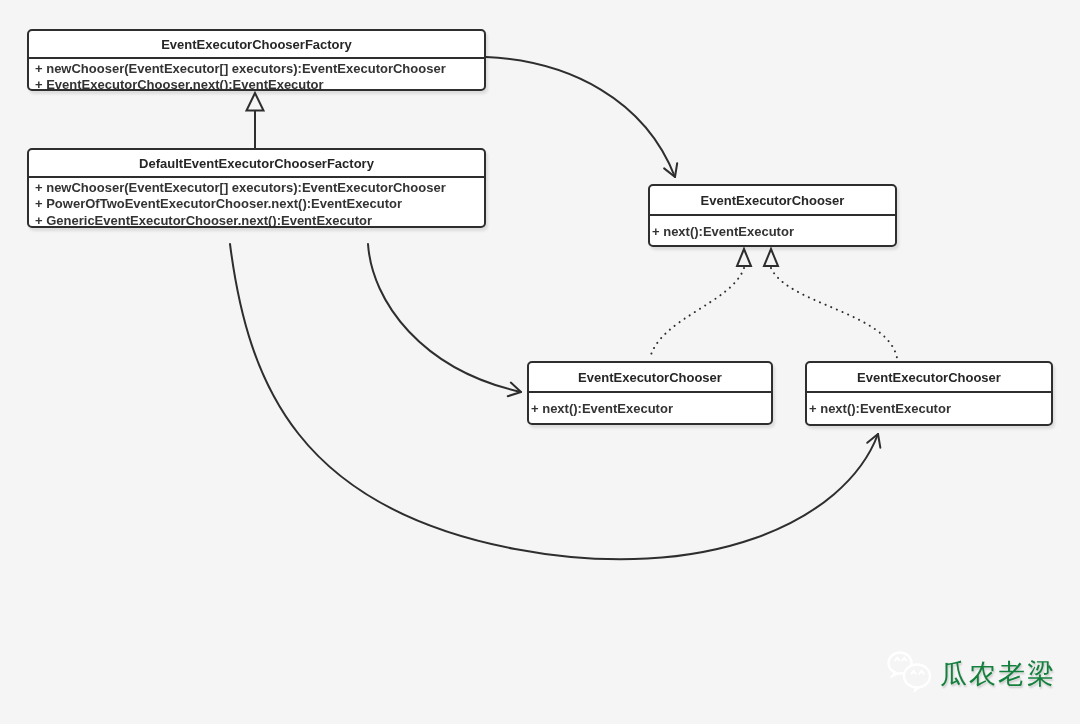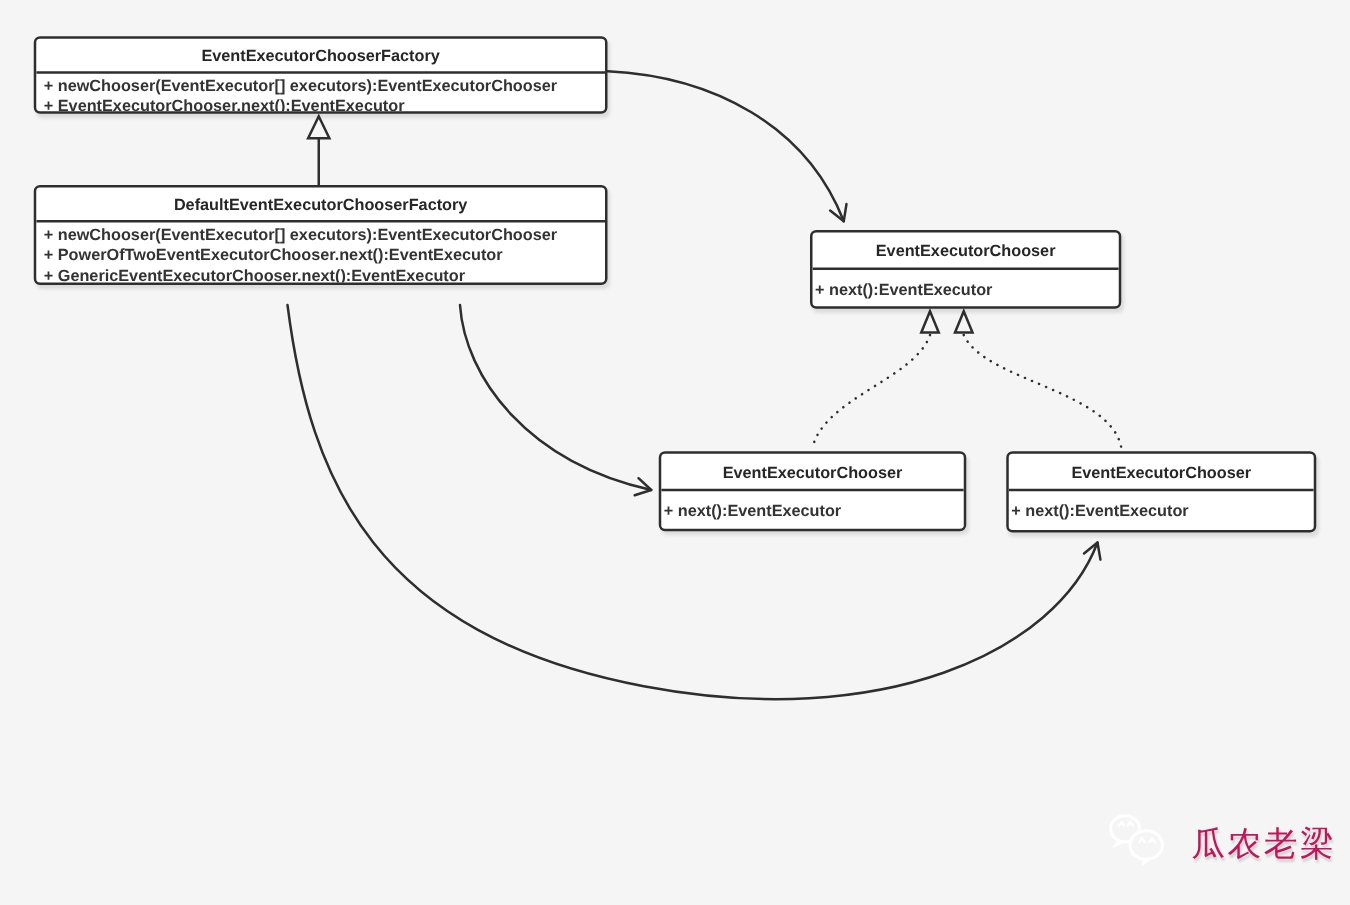--- a/index.html
+++ b/index.html
@@ -29,22 +29,22 @@
     font-size:13px;line-height:16.4px;white-space:nowrap;color:#333333;
   }
   .uml-box.small .uml-title{padding:8px 4px 6px;text-align:center;}
   .uml-box.small .uml-methods{padding:8px 2px 0;}
 
   .watermark{
     position:absolute;left:886px;top:650px;
     display:flex;align-items:center;
   }
   .watermark-text{
-    margin-left:19px;
-    font-size:27px;letter-spacing:2px;color:#be185d;
+    margin-left:6px;
+    font-size:27px;letter-spacing:2px;color:#15803d;
     text-shadow:1px 2px 2px rgba(0,0,0,0.18);
     font-family:Liberation Mono, monospace;
   }
 </style>
 </head>
 <body>
 
 <div class="canvas">
 
   <svg class="connectors" viewBox="0 0 1080 724" xmlns="http://www.w3.org/2000/svg">

